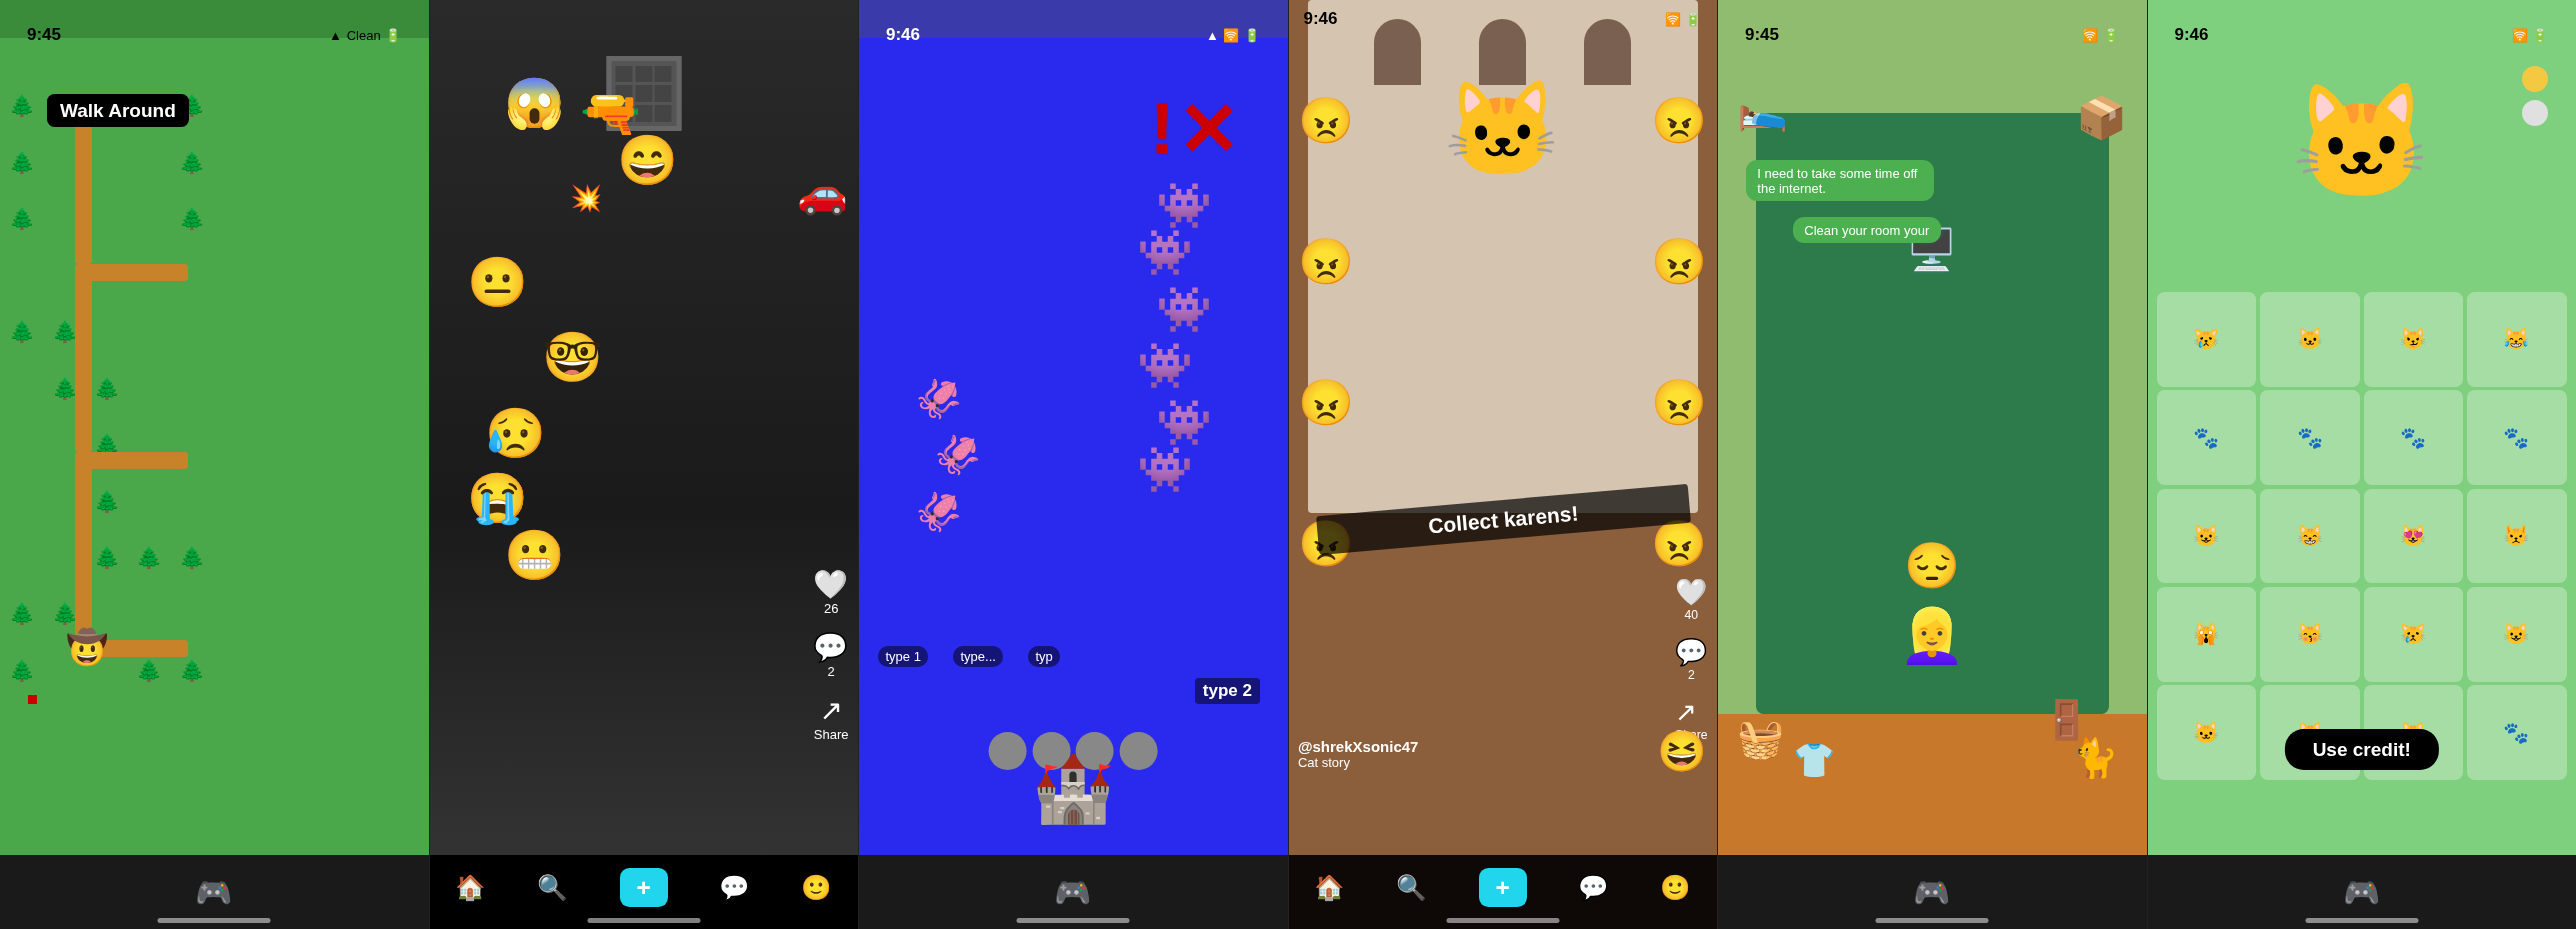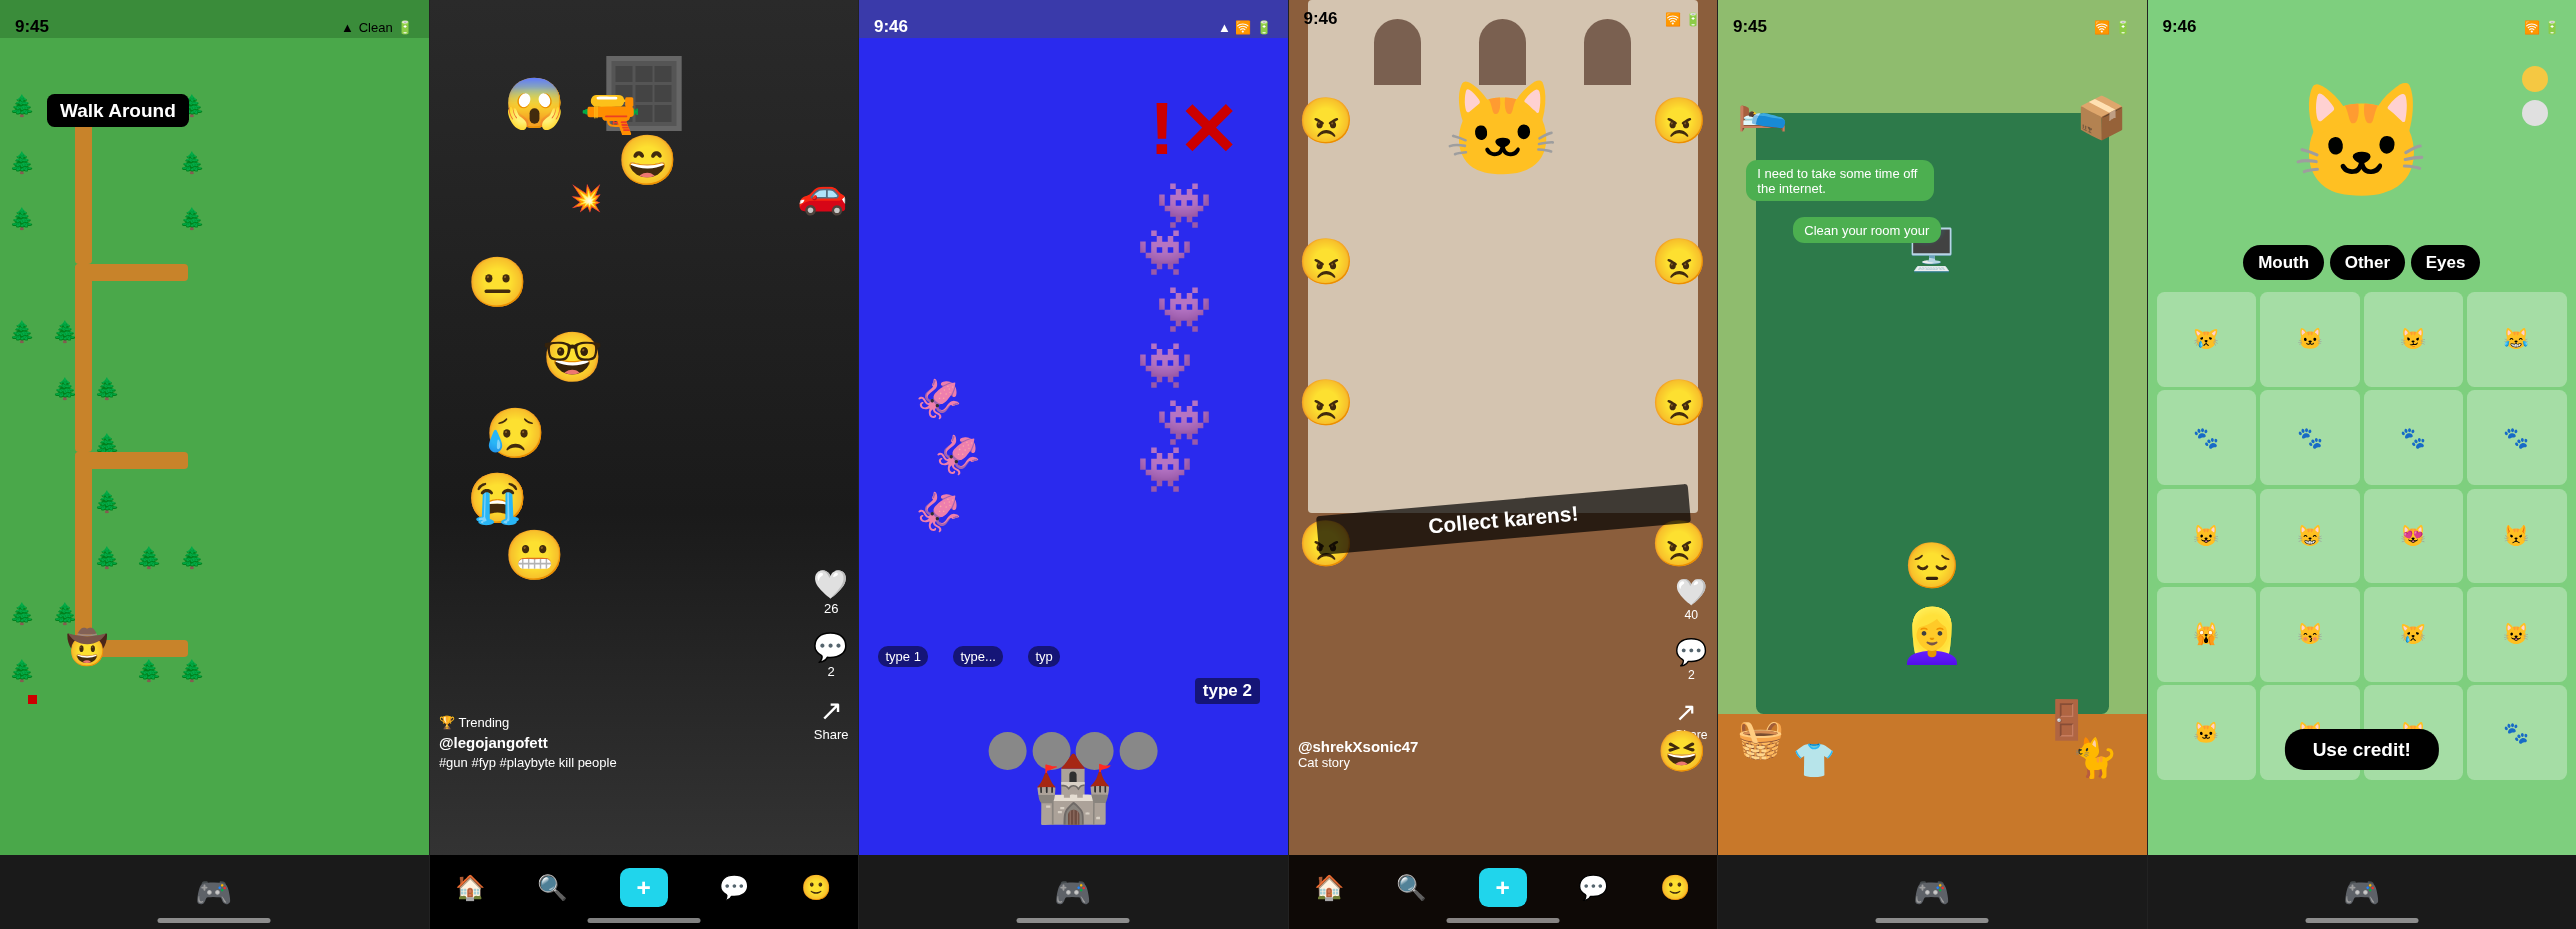--- a/index.html
+++ b/index.html
@@ -17,26 +17,26 @@
       position: relative;
       flex: 1;
       height: 930px;
       overflow: hidden;
       border-right: 0.9px solid #222;
     }
 
     
     .status-bar {
       position: absolute;
-      top: 0; left: 0; right: 0;
+      top: 8px; left: 0; right: 0;
       height: 54px;
       display: flex;
       align-items: center;
       justify-content: space-between;
-      padding: 0 15px;
+      padding: 0 27px;
       z-index: 10;
     }
     .status-time {
       font-size: 17px;
       font-weight: 600;
       color: #000;
     }
     .status-icons {
       display: flex;
       align-items: center;
@@ -603,25 +603,20 @@
       <div class="tiktok-action">
         <span class="tiktok-icon">💬</span>
         <span class="tiktok-count">2</span>
       </div>
       <div class="tiktok-action">
         <span class="tiktok-icon">↗</span>
         <span class="tiktok-count">Share</span>
       </div>
     </div>
 
-    <div class="tiktok-info">
-      <div class="tiktok-trending">🏆 Trending</div>
-      <div class="tiktok-username">@legojangofett</div>
-      <div class="tiktok-tags">#gun #fyp #playbyte kill people</div>
-    </div>
   </div>
 
   <div class="tiktok-nav">
     <span class="nav-icon">🏠</span>
     <span class="nav-icon">🔍</span>
     <div class="nav-plus">+</div>
     <span class="nav-icon">💬</span>
     <span class="nav-icon">🙂</span>
   </div>
   <div class="home-indicator"></div>
@@ -783,25 +778,20 @@
 
     <div class="decor-circles">
       <div class="decor-circle" style="background:#f5c842;"></div>
       <div class="decor-circle" style="background:#e0e0e0;"></div>
     </div>
 
     <div class="cat-avatar">
       <span class="cat-avatar-img">🐱</span>
     </div>
 
-    <div class="customizer-tabs">
-      <div class="custom-tab">Mouth</div>
-      <div class="custom-tab">Other</div>
-      <div class="custom-tab">Eyes</div>
-    </div>
 
     <div class="accessories-grid">
       <div class="accessory-item">😿</div>
       <div class="accessory-item">🐱</div>
       <div class="accessory-item">😼</div>
       <div class="accessory-item">😹</div>
       <div class="accessory-item">🐾</div>
       <div class="accessory-item">🐾</div>
       <div class="accessory-item">🐾</div>
       <div class="accessory-item">🐾</div>

